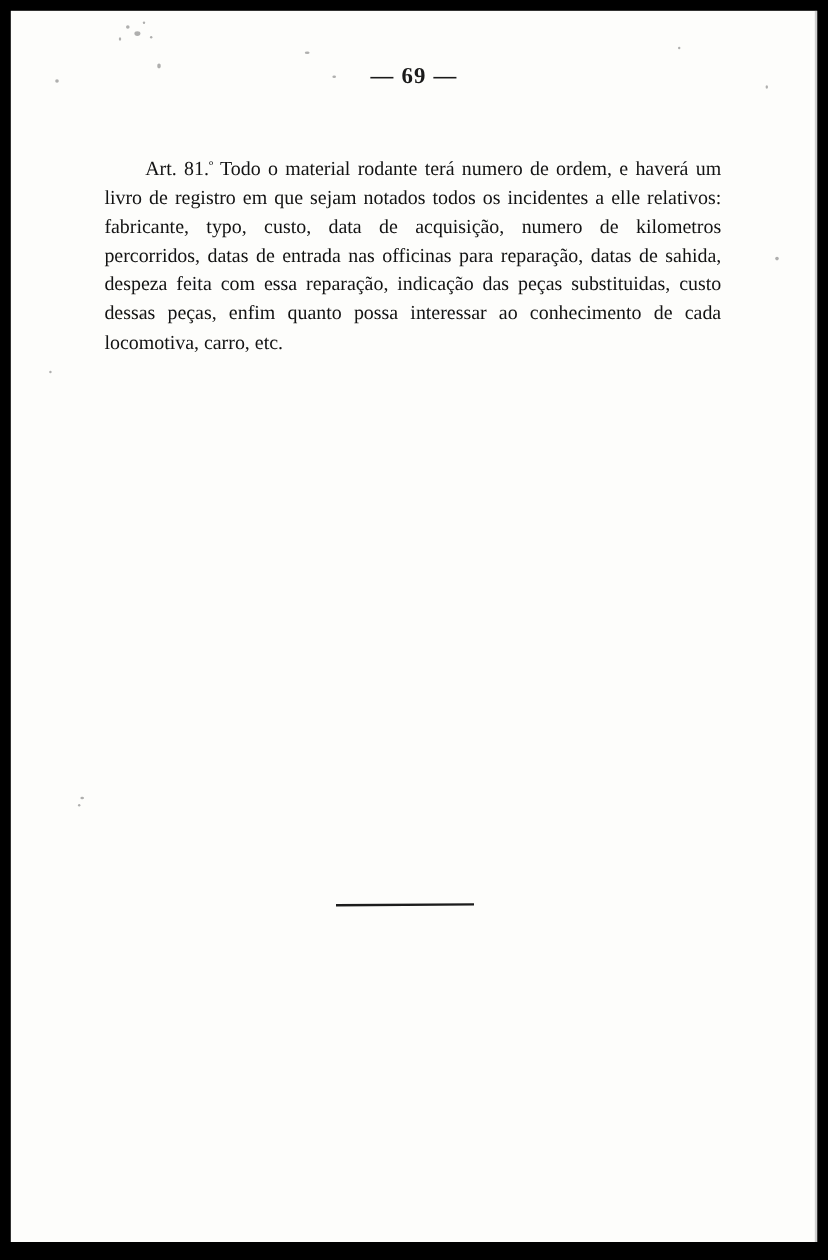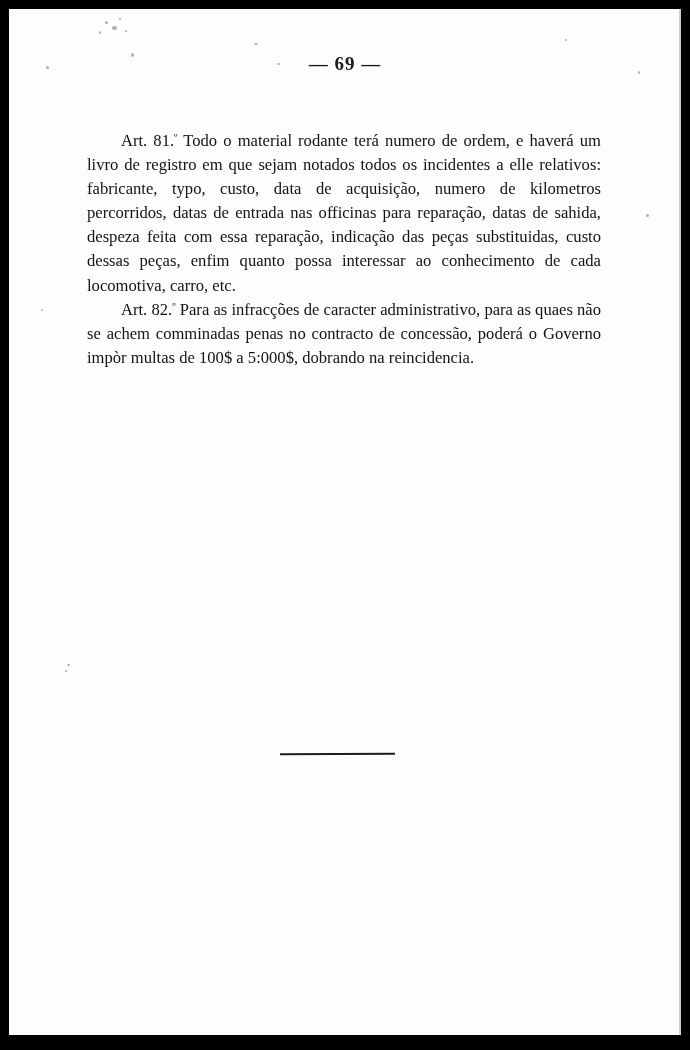--- a/index.html
+++ b/index.html
@@ -130,21 +130,20 @@
 <body>
 
 <div class="page-frame">
 
   <div class="paper">
 
     <div class="page-number">— 69 —</div>
 
     <div class="text-block">
       <p>Art. 81.<span class="ord">º</span> Todo o material rodante terá numero de ordem, e haverá um livro de registro em que sejam notados todos os incidentes a elle relativos: fabricante, typo, custo, data de acquisição, numero de kilometros percorridos, datas de entrada nas officinas para reparação, datas de sahida, despeza feita com essa reparação, indicação das peças substituidas, custo dessas peças, enfim quanto possa interessar ao conhecimento de cada locomotiva, carro, etc.</p>
-      <p>Art. 82.<span class="ord">º</span> Para as infracções de caracter administrativo, para as quaes não se achem comminadas penas no contracto de concessão, poderá o Governo impòr multas de 100$ a 5:000$, dobrando na reincidencia.</p>
     </div>
 
     <div class="bottom-rule"></div>
 
     <div class="speckles">
       <i class="sp1"></i>
         <i class="sp2"></i>
         <i class="sp3"></i>
         <i class="sp4"></i>
       <i class="sp5"></i>

